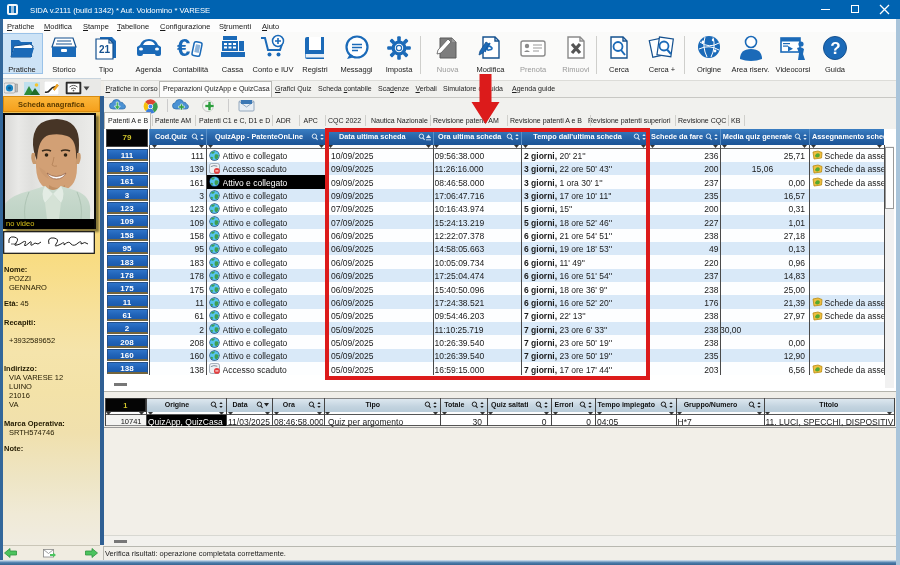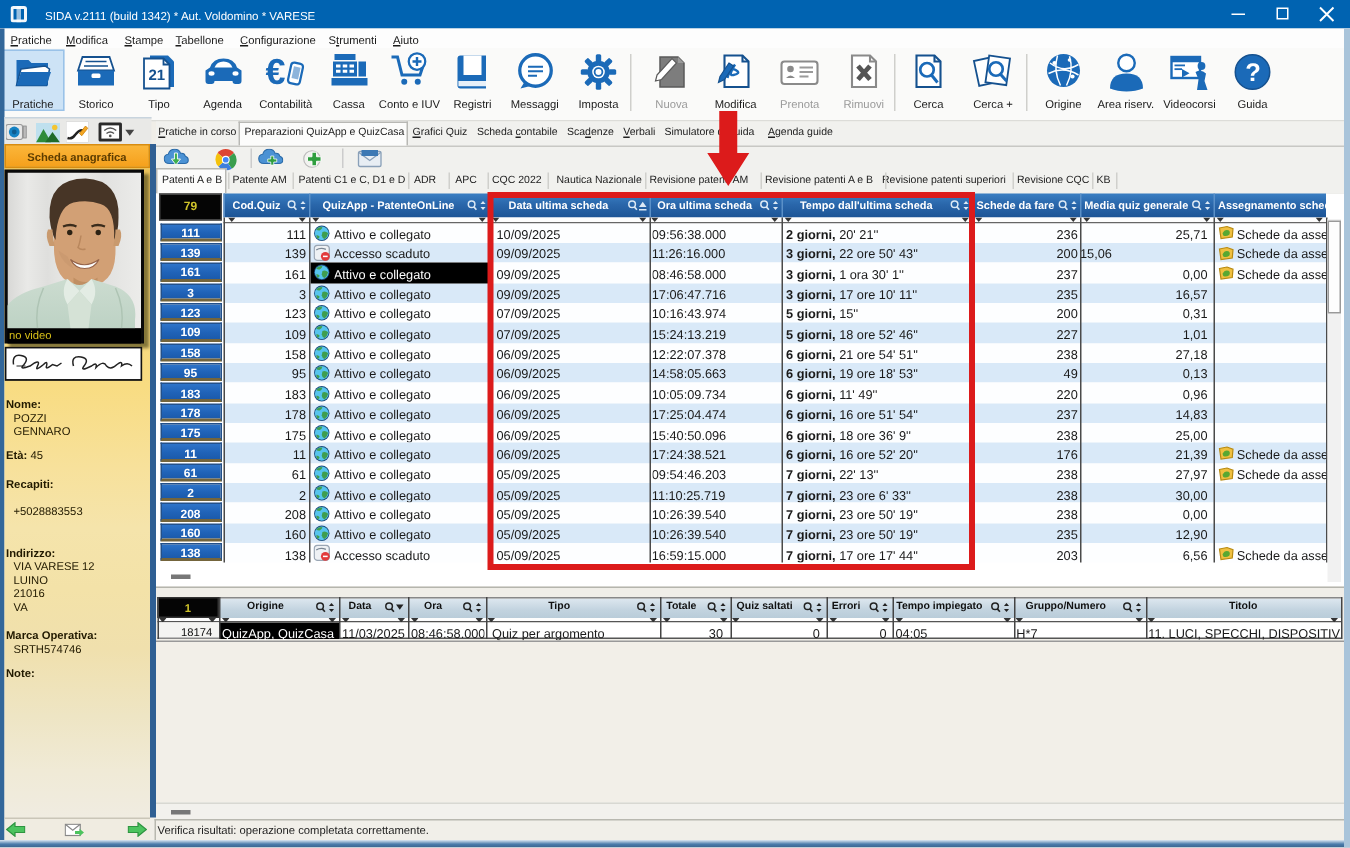--- a/index.html
+++ b/index.html
@@ -267,21 +267,21 @@
     <rect x="0.7" y="0.7" width="90.6" height="21.6" fill="#fff" stroke="#111" stroke-width="1.2"></rect>
 <path d="M6 12 Q5 5 11 6 Q17 7 13 12 Q9 16 17 13 L20 11 Q24 9 22 13 Q20 17 26 12 Q29 9 28 13 Q27 16 32 12 L35 13 L38 11" fill="none" stroke="#222" stroke-width="1"></path>
 <path d="M46 13 Q44 6 51 7 Q57 8 53 13 Q50 17 58 13 Q62 10 61 14 Q66 9 68 13 Q71 16 75 12 Q79 9 78 13 Q82 10 85 13" fill="none" stroke="#222" stroke-width="1"></path>
 <path d="M8 13 L14 13" stroke="#222" stroke-width="0.7"></path>
   </svg>
 <div class="sbt" style="left:4px;top:264.5px"><b>Nome:</b></div>
 <div class="sbt" style="left:9px;top:274px">POZZI</div>
 <div class="sbt" style="left:9px;top:282.5px">GENNARO</div>
 <div class="sbt" style="left:4px;top:298.5px"><b>Età:</b> 45</div>
 <div class="sbt" style="left:4px;top:317.5px"><b>Recapiti:</b></div>
-<div class="sbt" style="left:9px;top:335.5px">+5028883553</div>
+<div class="sbt" style="left:9px;top:335.5px">+3932589652</div>
 <div class="sbt" style="left:4px;top:363.5px"><b>Indirizzo:</b></div>
 <div class="sbt" style="left:9px;top:373px">VIA VARESE 12</div>
 <div class="sbt" style="left:9px;top:382px">LUINO</div>
 <div class="sbt" style="left:9px;top:391px">21016</div>
 <div class="sbt" style="left:9px;top:400px">VA</div>
 <div class="sbt" style="left:4px;top:418.5px"><b>Marca Operativa:</b></div>
 <div class="sbt" style="left:9px;top:427.5px">SRTH574746</div>
 <div class="sbt" style="left:4px;top:443.5px"><b>Note:</b></div>
 <div class="abs" style="left:2.5px;top:545px;width:97.5px;height:15px;background:#f0ece1;border-top:1px solid #cac6b8"></div>
 <svg class="abs" style="left:4px;top:548px" width="13" height="10" viewBox="0 0 13 10">
@@ -564,21 +564,21 @@
     <rect x="0.5" y="0.5" width="11" height="11" rx="2.5" fill="#eef1f4" stroke="#9aa6b4" stroke-width="1"></rect>
     <path d="M2 4 Q5 2 9 3.5" stroke="#7a8694" stroke-width="1" fill="none"></path>
     <circle cx="8.6" cy="8.6" r="3.2" fill="#e23b3b"></circle>
     <rect x="6.9" y="8.1" width="3.4" height="1.1" fill="#fff"></rect>
   </svg>
 <div class="cell" style="left:222.5px;top:164.35px;width:100px">Accesso scaduto</div>
 <div class="cell" style="left:331px;top:164.35px;width:99px">09/09/2025</div>
 <div class="cell" style="left:434.5px;top:164.35px;width:85px">11:26:16.000</div>
 <div class="cell" style="left:524px;top:164.35px;width:122px"><b>3 giorni,</b> 22 ore 50' 43''</div>
 <div class="cell" style="left:648px;top:164.35px;width:70.5px;text-align:right">200</div>
-<div class="cell" style="left:720px;top:164.35px;width:85px;text-align:left">15,06</div>
+<div class="cell" style="left:720px;top:164.35px;width:85px;text-align:center">15,06</div>
 <svg style="position:absolute;left:811.5px;top:163.65px" width="11" height="10" viewBox="0 0 11 10">
     <path d="M1 2 L6 1 L10 2.5 L9.5 8 L2 9Z" fill="#f0c040" stroke="#b88a10" stroke-width="0.8"></path>
     <path d="M3 5.5 Q4.5 2.5 7 3.5 Q8.5 4.5 7.5 6.5 Q5.5 8 3.5 7Z" fill="#58a832"></path>
   </svg>
 <div class="cell" style="left:824.5px;top:164.35px;width:59px">Schede da assegnare</div>
 <div class="abs" style="left:148.5px;top:175.20px;width:735.5px;height:13.35px;background:#fdfeff"></div>
 <div class="abs" style="left:106.5px;top:175.20px;width:41px;height:12.35px;background:linear-gradient(180deg,#2e74c9 0%,#2063b8 55%,#1b5aab 100%);border:1px solid #235089;border-bottom:2px solid #74653c"></div>
 <div class="rhn" style="left:106.5px;top:177.40px;width:41px">161</div>
 <div class="cell" style="left:150px;top:177.70px;width:54px;text-align:right">161</div>
 <svg style="position:absolute;left:209px;top:176.39999999999998px" width="11" height="11" viewBox="0 0 12 12">
@@ -788,21 +788,21 @@
     <circle cx="6" cy="6" r="5" fill="#57c4ee"></circle>
     <path d="M2 3 Q4 1.2 6.5 1.6 Q6 3.5 4.5 4 Q2.8 4.2 2 3Z" fill="#3f9e4f"></path>
     <path d="M6.5 5 Q9 4.2 10.6 6 Q10 9 8 10.2 Q6.2 9.5 6 7.5Z" fill="#3f9e4f"></path>
     <path d="M2 7.5 Q3.5 7 4.5 8.5 Q4 10 3 10 Q2.2 9 2 7.5Z" fill="#3f9e4f"></path>
   </svg>
 <div class="cell" style="left:222.5px;top:324.55px;width:100px">Attivo e collegato</div>
 <div class="cell" style="left:331px;top:324.55px;width:99px">05/09/2025</div>
 <div class="cell" style="left:434.5px;top:324.55px;width:85px">11:10:25.719</div>
 <div class="cell" style="left:524px;top:324.55px;width:122px"><b>7 giorni,</b> 23 ore 6' 33''</div>
 <div class="cell" style="left:648px;top:324.55px;width:70.5px;text-align:right">238</div>
-<div class="cell" style="left:720px;top:324.55px;width:85px;text-align:right">30,00</div>
+<div class="cell" style="left:720px;top:324.55px;width:85px;text-align:left">30,00</div>
 <div class="abs" style="left:148.5px;top:335.40px;width:735.5px;height:13.35px;background:#fdfeff"></div>
 <div class="abs" style="left:106.5px;top:335.40px;width:41px;height:12.35px;background:linear-gradient(180deg,#2e74c9 0%,#2063b8 55%,#1b5aab 100%);border:1px solid #235089;border-bottom:2px solid #74653c"></div>
 <div class="rhn" style="left:106.5px;top:337.60px;width:41px">208</div>
 <div class="cell" style="left:150px;top:337.90px;width:54px;text-align:right">208</div>
 <svg style="position:absolute;left:209px;top:336.6000000000001px" width="11" height="11" viewBox="0 0 12 12">
     <circle cx="6" cy="6" r="5.6" fill="#1b4b7c"></circle>
     <circle cx="6" cy="6" r="5" fill="#57c4ee"></circle>
     <path d="M2 3 Q4 1.2 6.5 1.6 Q6 3.5 4.5 4 Q2.8 4.2 2 3Z" fill="#3f9e4f"></path>
     <path d="M6.5 5 Q9 4.2 10.6 6 Q10 9 8 10.2 Q6.2 9.5 6 7.5Z" fill="#3f9e4f"></path>
     <path d="M2 7.5 Q3.5 7 4.5 8.5 Q4 10 3 10 Q2.2 9 2 7.5Z" fill="#3f9e4f"></path>
@@ -1083,21 +1083,21 @@
       <path d="M0 0 L5 0 L2.5 3 Z" fill="#333"></path>
     </svg>
   </div>
 <div class="abs" style="left:887px;top:412.0px">
     <svg width="5" height="3" viewBox="0 0 5 3" style="display:block">
       <path d="M0 0 L5 0 L2.5 3 Z" fill="#333"></path>
     </svg>
   </div>
 <div class="abs" style="left:104.5px;top:415.3px;width:789.5px;height:10.3px;background:#fff;border-bottom:1px solid #555"></div>
 <div class="abs" style="left:104.5px;top:415.3px;width:41.5px;height:10.3px;background:#f4f4f2;border-bottom:1px solid #888"></div>
-<div class="abs" style="left:104.5px;top:416.8px;width:37px;text-align:right;font-size:7.5px;color:#111">18174</div>
+<div class="abs" style="left:104.5px;top:416.8px;width:37px;text-align:right;font-size:7.5px;color:#111">10741</div>
 <div class="abs" style="left:146px;top:415.3px;width:80px;height:10.3px;background:#000"></div>
 <div class="cell" style="left:148px;top:416.8px;width:77px;color:#fff">QuizApp, QuizCasa</div>
 <div class="cell" style="left:228px;top:416.8px;width:43px">11/03/2025</div>
 <div class="cell" style="left:274px;top:416.8px;width:48.5px">08:46:58.000</div>
 <div class="cell" style="left:328px;top:416.8px;width:110px">Quiz per argomento</div>
 <div class="cell" style="left:440px;top:416.8px;width:42px;text-align:right">30</div>
 <div class="cell" style="left:486.5px;top:416.8px;width:60px;text-align:right">0</div>
 <div class="cell" style="left:551px;top:416.8px;width:40px;text-align:right">0</div>
 <div class="cell" style="left:597px;top:416.8px;width:40px">04:05</div>
 <div class="cell" style="left:677.5px;top:416.8px;width:40px">H*7</div>

